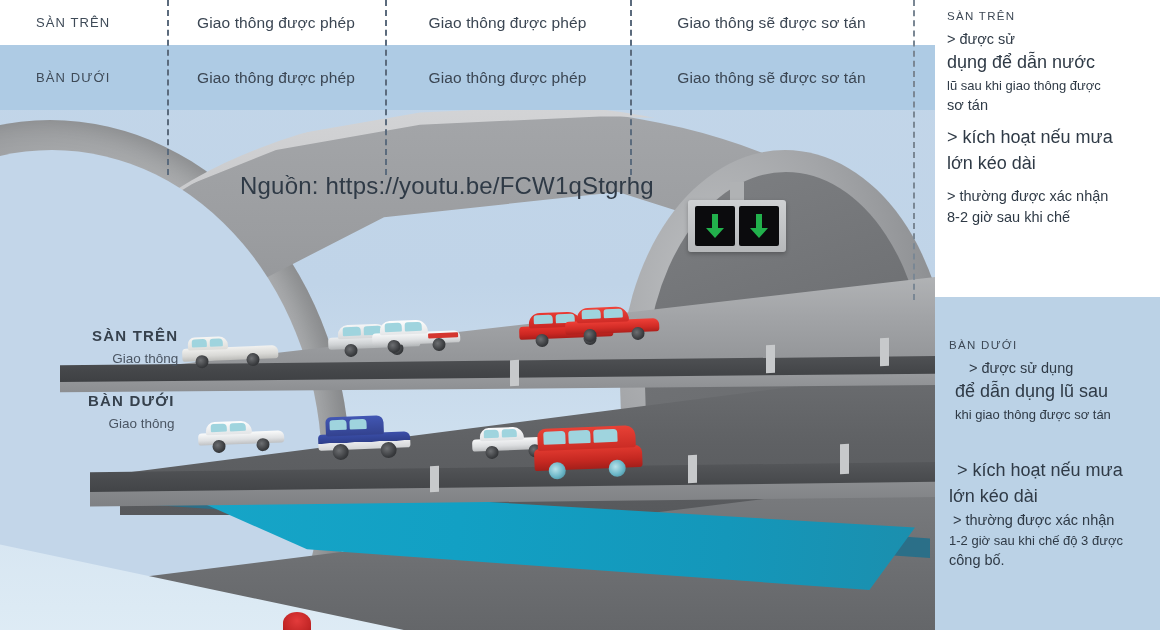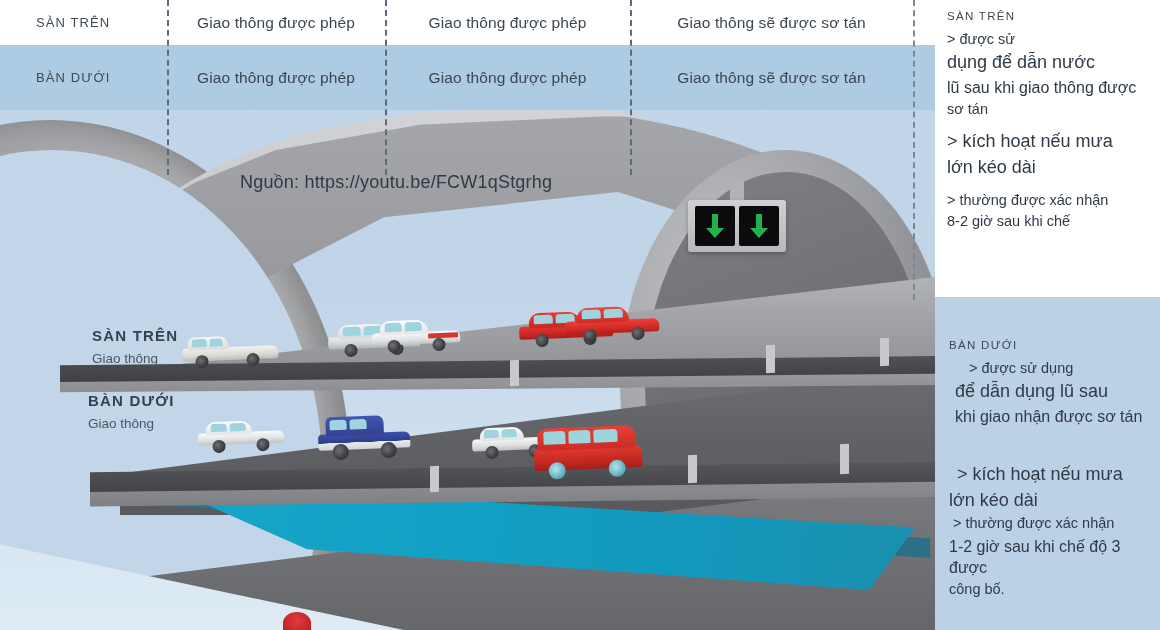--- a/index.html
+++ b/index.html
@@ -186,45 +186,45 @@
   .body{position:absolute;left:0;border-radius:4px 6px 3px 3px;}
   .cab{position:absolute;border-radius:7px 9px 2px 2px;}
   .win{position:absolute;background:#9fd4de;border-radius:3px 4px 1px 1px;}
   .wh{position:absolute;bottom:-4px;width:13px;height:13px;border-radius:50%;
       background:radial-gradient(circle at 40% 40%,#6d6f72 0%,#3a3c3f 60%,#232527 100%);}
   .wh.lt{background:radial-gradient(circle at 40% 40%,#b8e2ea 0%,#6ab6c7 55%,#3d7d8c 100%);}
 
   
   .lbl{position:absolute;z-index:7;color:#38434f;}
   .lbl .big{font-size:15px;letter-spacing:1.2px;font-weight:600;color:#36414d;}
-  .lbl .small{font-size:13.5px;margin-top:7px;color:#4a5563;}
+  .lbl .small{font-size:13.5px;margin-top:7px;color:#4a5563;text-align:right;}
   .lbl-upper{left:92px;top:327px;}
   .lbl-lower{left:88px;top:392px;}
   .lbl-low2{left:88px;top:527px;}
   .lbl-low2 .big{letter-spacing:1.4px;}
   .lbl-low2 .small{margin-left:12px;}
 
   .source{
     position:absolute;left:240px;top:172px;z-index:8;
-    font-size:18px;color:#2f3a46;letter-spacing:.2px;white-space:nowrap;
+    font-size:24px;color:#2f3a46;letter-spacing:.2px;white-space:nowrap;
   }
 
   
   .right{position:absolute;left:935px;top:0;width:225px;height:630px;z-index:9;}
   .panel-top{
     position:absolute;left:0;top:0;width:225px;height:297px;
     background:#ffffff;box-sizing:border-box;padding:10px 12px 0 12px;
   }
   .panel-bot{
     position:absolute;left:0;top:297px;width:225px;height:333px;
     background:#bbd2e6;box-sizing:border-box;padding:42px 10px 0 14px;
   }
   .p-head{font-size:11.5px;letter-spacing:1.3px;color:#3d4855;margin-bottom:8px;}
   .p-line{color:#2f3a46;margin-bottom:2px;line-height:1.32;}
-  .sz-s{font-size:16px;}
+  .sz-s{font-size:13px;}
   .sz-m{font-size:14.5px;}
   .sz-l{font-size:18px;}
   .gap{height:9px;}
 </style>
 </head>
 <body>
 
 <div id="page">
 
   <div class="illus">
@@ -397,21 +397,21 @@
       <div class="p-line sz-l">lớn kéo dài</div>
       <div class="gap"></div>
       <div class="p-line sz-m">&gt; thường được xác nhận</div>
       <div class="p-line sz-m">8-2 giờ sau khi chế</div>
     </div>
 
     <div class="panel-bot">
       <div class="p-head">BÀN DƯỚI</div>
       <div class="p-line sz-m" style="margin-left:20px;">&gt; được sử dụng</div>
       <div class="p-line sz-l" style="margin-left:6px;">để dẫn dụng lũ sau</div>
-      <div class="p-line sz-s" style="margin-left:6px;">khi giao nhận được sơ tán</div>
+      <div class="p-line sz-s" style="margin-left:6px;">khi giao thông được sơ tán</div>
       <div class="gap" style="height:34px;"></div>
       <div class="p-line sz-l" style="margin-left:8px;">&gt; kích hoạt nếu mưa</div>
       <div class="p-line sz-l">lớn kéo dài</div>
       <div class="p-line sz-m" style="margin-left:4px;">&gt; thường được xác nhận</div>
       <div class="p-line sz-s">1-2 giờ sau khi chế độ 3 được</div>
       <div class="p-line sz-m">công bố.</div>
     </div>
   </div>
 
 </div>

